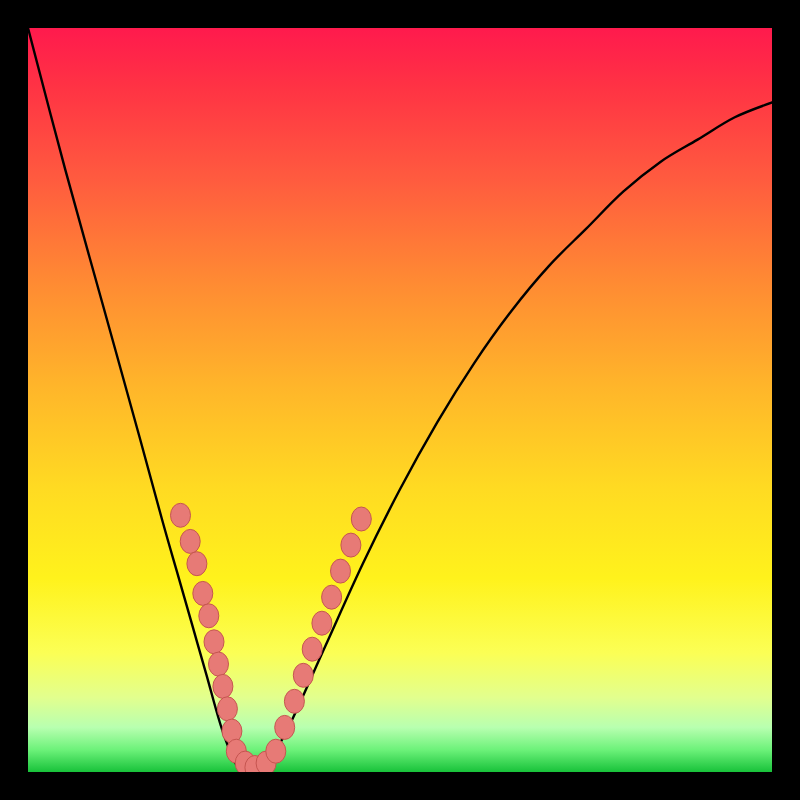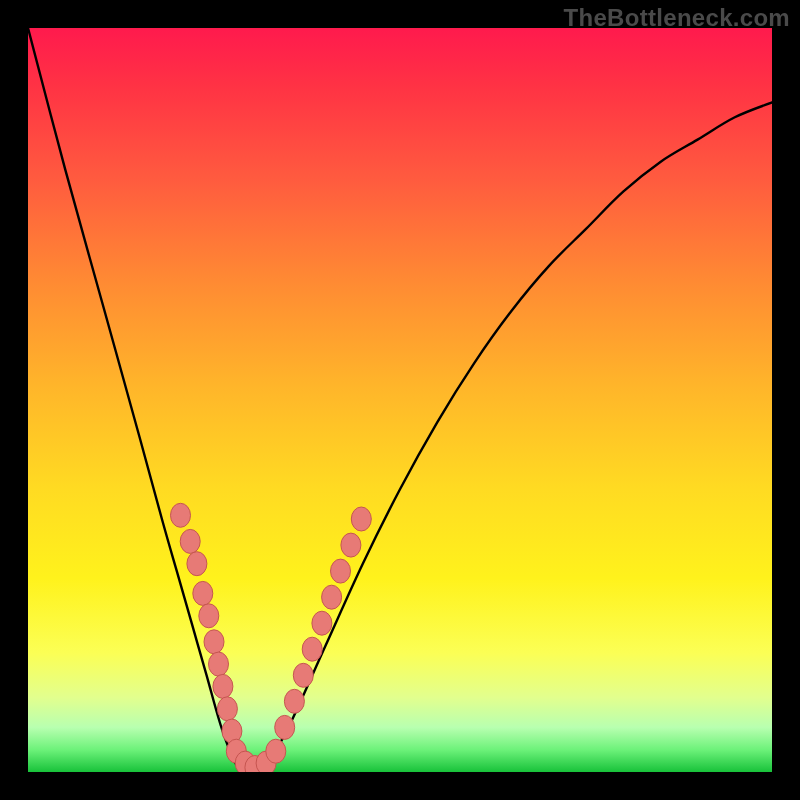--- a/index.html
+++ b/index.html
@@ -86,14 +86,13 @@
           <ellipse cx="275.3" cy="647.3" rx="10" ry="12" fill="#e77a76" stroke="#c55550" stroke-width="1"></ellipse>
           <ellipse cx="284.2" cy="621.2" rx="10" ry="12" fill="#e77a76" stroke="#c55550" stroke-width="1"></ellipse>
           <ellipse cx="293.9" cy="595.2" rx="10" ry="12" fill="#e77a76" stroke="#c55550" stroke-width="1"></ellipse>
           <ellipse cx="303.6" cy="569.2" rx="10" ry="12" fill="#e77a76" stroke="#c55550" stroke-width="1"></ellipse>
           <ellipse cx="312.5" cy="543.1" rx="10" ry="12" fill="#e77a76" stroke="#c55550" stroke-width="1"></ellipse>
           <ellipse cx="322.9" cy="517.1" rx="10" ry="12" fill="#e77a76" stroke="#c55550" stroke-width="1"></ellipse>
           <ellipse cx="333.3" cy="491.0" rx="10" ry="12" fill="#e77a76" stroke="#c55550" stroke-width="1"></ellipse>
         </g>
     </svg>
   </div>
-  <div class="watermark">TheBottleneck.com</div>
 </div>
 
 </body></html>

